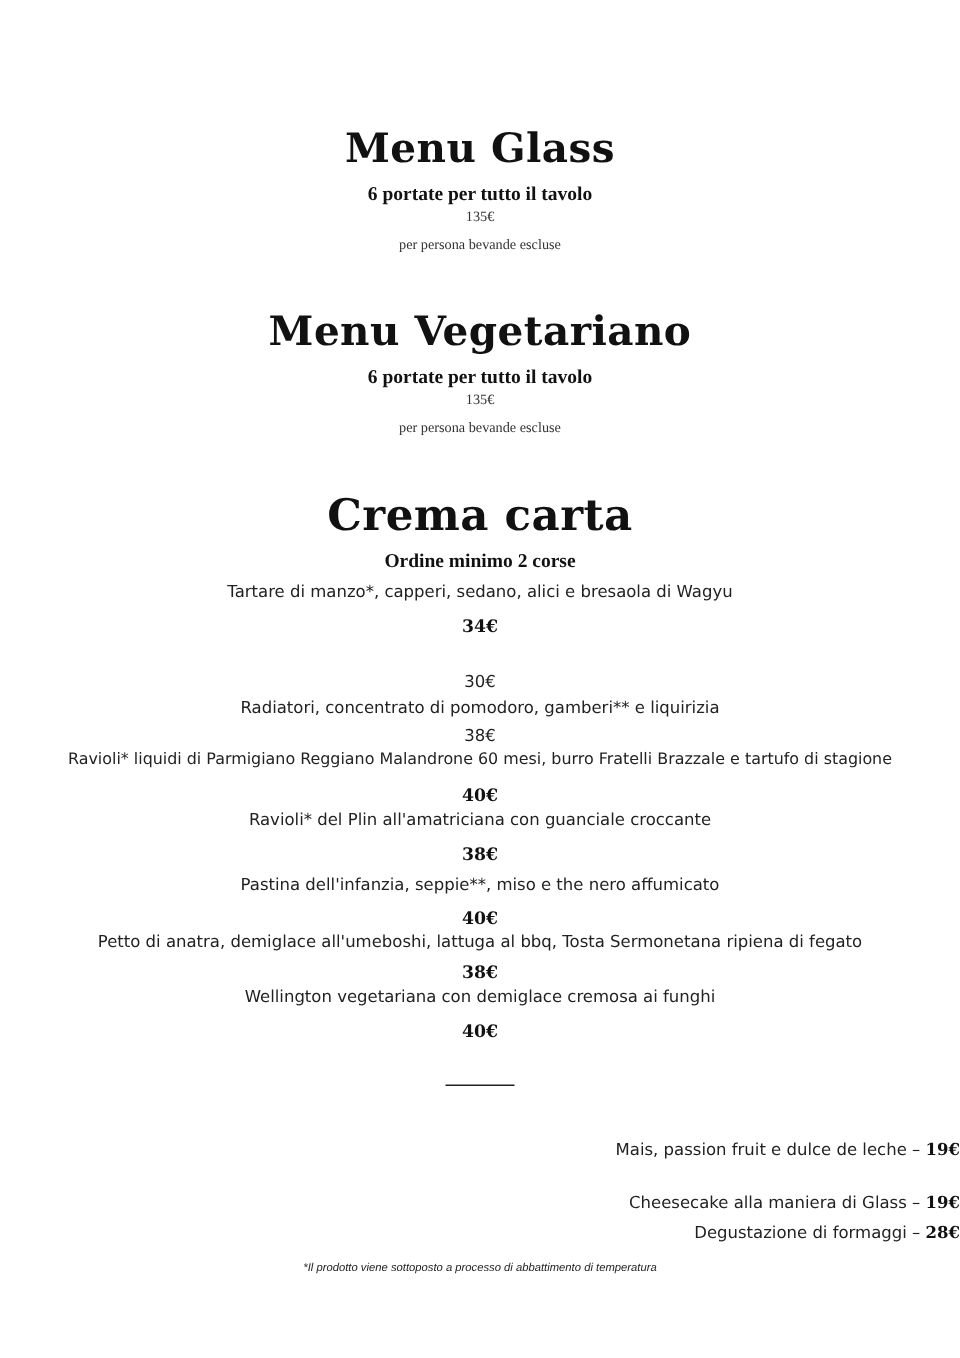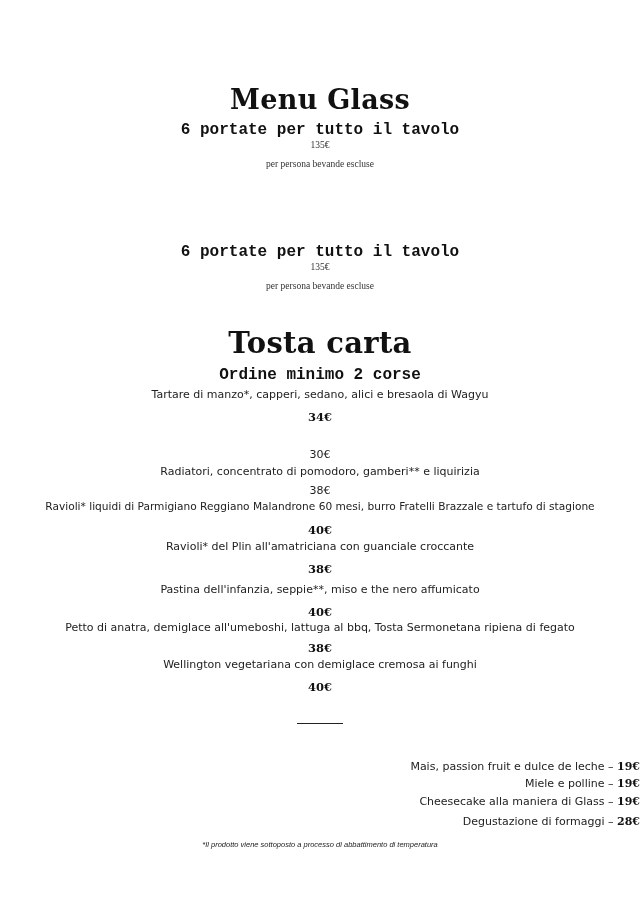--- a/index.html
+++ b/index.html
@@ -1,44 +1,45 @@
 <!DOCTYPE html>
 <html><head>
   <meta charset="utf-8">
   <style>
     html, body { margin: 0; padding: 0; background: #ffffff; }
     body { width: 640px; height: 905px; position: relative; overflow: hidden; color: #1a1a1a; }
     .page { position: absolute; left: 0; top: 10px; width: 640px; height: 871px; }
     .c { position: absolute; left: 0; width: 640px; text-align: center; white-space: nowrap; }
     .h1 { font-family: "DejaVu Serif", serif; font-weight: bold; font-size: 27px; letter-spacing: 0.3px; color: #111; }
-    .sub { font-family: Liberation Mono, monospace; font-weight: bold; font-size: 16px; color: #111; text-align: center; }
+    .sub { font-family: Liberation Serif, serif; font-weight: bold; font-size: 13px; color: #111; text-align: center; }
     .small-serif { font-family: "Liberation Serif", serif; font-size: 9.5px; color: #333; }
     .dish { font-family: "DejaVu Sans", sans-serif; font-size: 11px; color: #222; }
     .price-b { font-family: "DejaVu Serif", serif; font-weight: bold; font-size: 11.5px; color: #111; }
     .price-n { font-family: "DejaVu Sans", sans-serif; font-size: 11px; color: #222; }
     .divider { position: absolute; left: 297px; top: 713px; width: 46px; height: 1px; background: #222; }
     .dessert { font-family: "DejaVu Sans", sans-serif; font-size: 11px; color: #222; text-align: right; }
     .dessert b { font-family: "DejaVu Serif", serif; font-weight: bold; color: #111; }
     .foot { font-family: "Liberation Sans", sans-serif; font-style: italic; font-size: 7.5px; color: #222; }
   </style>
 </head>
 <body>
 
 <div class="page">
 
   <div class="c h1" style="top:74px;">Menu Glass</div>
   <div class="c sub" style="top:111px;">6 portate per tutto il tavolo</div>
   <div class="c small-serif" style="top:130px;">135€</div>
   <div class="c small-serif" style="top:149px;">per persona bevande escluse</div>
 
+  <div class="c h1" style="top:196px;">Menu Vegetariano</div>
   <div class="c sub" style="top:233px;">6 portate per tutto il tavolo</div>
   <div class="c small-serif" style="top:252px;">135€</div>
   <div class="c small-serif" style="top:271px;">per persona bevande escluse</div>
 
-  <div class="c h1" style="top:316px; font-size:29px;">Tosta carta</div>
+  <div class="c h1" style="top:316px; font-size:29px;">Crema carta</div>
   <div class="c sub" style="top:356px;">Ordine minimo 2 corse</div>
 
   <div class="c dish" style="top:378px;">Tartare di manzo*, capperi, sedano, alici e bresaola di Wagyu</div>
   <div class="c price-b" style="top:400px;">34€</div>
 
   <div class="c price-n" style="top:438px;">30€</div>
 
   <div class="c dish" style="top:455px;">Radiatori, concentrato di pomodoro, gamberi** e liquirizia</div>
   <div class="c price-n" style="top:474px;">38€</div>
 
@@ -53,19 +54,18 @@
 
   <div class="c dish" style="top:611px;">Petto di anatra, demiglace all'umeboshi, lattuga al bbq, Tosta Sermonetana ripiena di fegato</div>
   <div class="c price-b" style="top:631px;">38€</div>
 
   <div class="c dish" style="top:648px;">Wellington vegetariana con demiglace cremosa ai funghi</div>
   <div class="c price-b" style="top:670px;">40€</div>
 
   <div class="divider"></div>
 
   <div class="c dessert" style="top:750px;"><span>Mais, passion fruit e dulce de leche</span><span> – </span><b>19€</b></div>
-  <div class="c dessert" style="top:767px;"><span>Miele e polline</span><span> – </span><b>19€</b></div>
   <div class="c dessert" style="top:785px;"><span>Cheesecake alla maniera di Glass</span><span> – </span><b>19€</b></div>
   <div class="c dessert" style="top:805px;"><span>Degustazione di formaggi</span><span> – </span><b>28€</b></div>
 
   <div class="c foot" style="top:830px;">*Il prodotto viene sottoposto a processo di abbattimento di temperatura</div>
 
 </div>
 
 </body></html>

